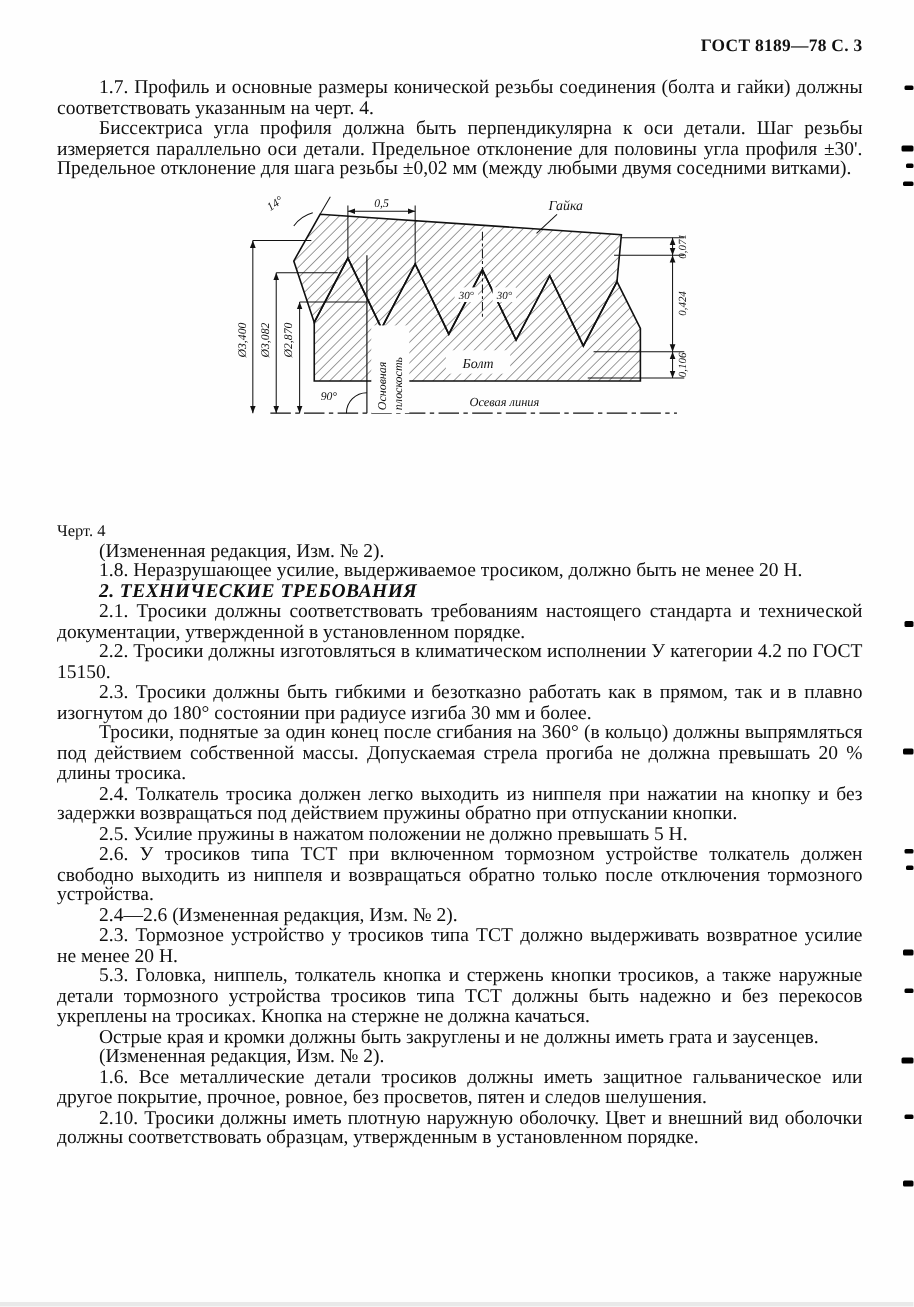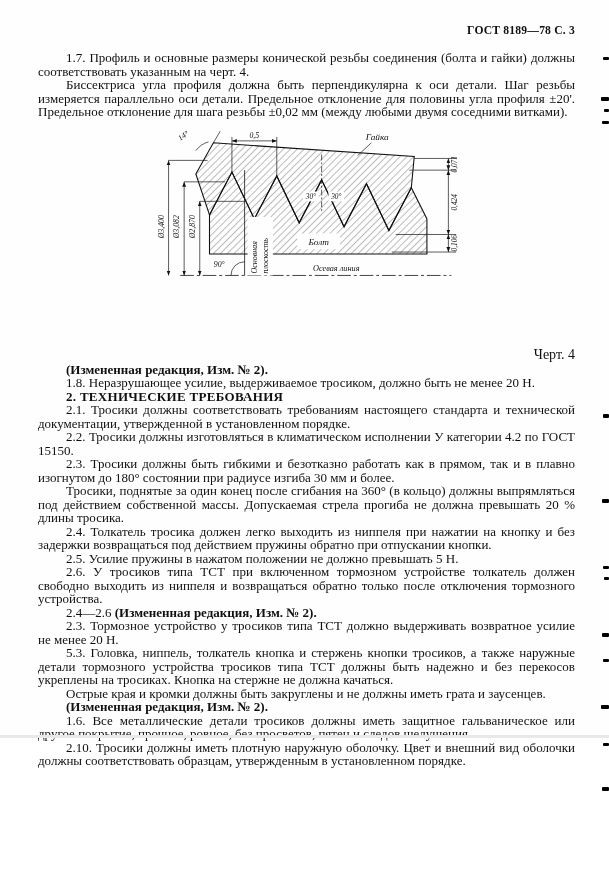--- a/index.html
+++ b/index.html
@@ -1,47 +1,47 @@
 <!DOCTYPE html>
 <html><head>
 <meta charset="utf-8">
 <style>
   html,body{margin:0;padding:0;}
   body{
     width:609px;height:871px;background:#ffffff;
     font-family:"Liberation Serif","DejaVu Serif",serif;color:#101010;
     position:relative;overflow:hidden;
   }
-  .page{position:relative;width:609px;height:738px;background:#fefefe;}
+  .page{position:relative;width:609px;height:871px;background:#fefefe;}
   .content{padding:24px 34px 0 38px;}
   .hdr{display:flex;justify-content:flex-end;font-weight:bold;font-size:11.6px;margin-bottom:14px;letter-spacing:.2px;}
   p.bp{margin:0;font-size:13px;line-height:13.5px;text-align:justify;text-indent:28px;}
-  .bold{font-weight:bold;}
+  .bold{font-weight:normal;}
   .mt-lg{margin-top:20px;}
-  .sec-title{font-weight:bold;text-align:center;font-size:12px;margin:22px 0 12px 0;text-indent:0;letter-spacing:.3px;}
+  .sec-title{font-weight:bold;text-align:center;font-size:12px;margin:22px 0 12px 0;text-indent:0;letter-spacing:.3px;font-style:italic;}
   .figure{margin:10px 0 0 0;text-align:center;}
   .figure svg{display:inline-block;}
-  .caption{font-size:14px;text-align:right;margin-top:4px;}
+  .caption{font-size:11px;text-align:left;margin-top:4px;}
   .speck{position:absolute;right:0;background:#000;border-radius:1px;}
   .bottom-edge{position:absolute;left:0;right:0;bottom:0;height:3px;background:#e9e9e9;}
   svg text{fill:#111;font-family:"Liberation Serif","DejaVu Serif",serif;}
   svg .lbl{font-style:italic;}
 </style>
 </head>
 <body>
 
 <div class="page">
   <div class="content">
 
     <div class="hdr">
       <span>ГОСТ 8189—78 С. 3</span>
     </div>
 
     <p class="bp">1.7. Профиль и основные размеры конической резьбы соединения (болта и гайки) должны соответствовать указанным на черт. 4.</p>
-    <p class="bp">Биссектриса угла профиля должна быть перпендикулярна к оси детали. Шаг резьбы измеряется параллельно оси детали. Предельное отклонение для половины угла профиля ±20'. Предельное отклонение для шага резьбы ±0,02 мм (между любыми двумя соседними витками).</p>
+    <p class="bp">Биссектриса угла профиля должна быть перпендикулярна к оси детали. Шаг резьбы измеряется параллельно оси детали. Предельное отклонение для половины угла профиля ±30'. Предельное отклонение для шага резьбы ±0,02 мм (между любыми двумя соседними витками).</p>
 
     <div class="figure">
       <svg width="312" height="210" viewBox="0 0 320 215">
         <defs>
           <pattern id="h1" patternUnits="userSpaceOnUse" width="5" height="5" patternTransform="rotate(45)">
             <line x1="0" y1="0" x2="0" y2="5" stroke="#3c3c3c" stroke-width="0.7"></line>
           </pattern>
           <marker id="arr" viewBox="0 0 10 10" refX="9" refY="5" markerWidth="8" markerHeight="8" orient="auto-start-reverse">
             <path d="M0,1.5 L9,5 L0,8.5 z" fill="#111"></path>
           </marker>

